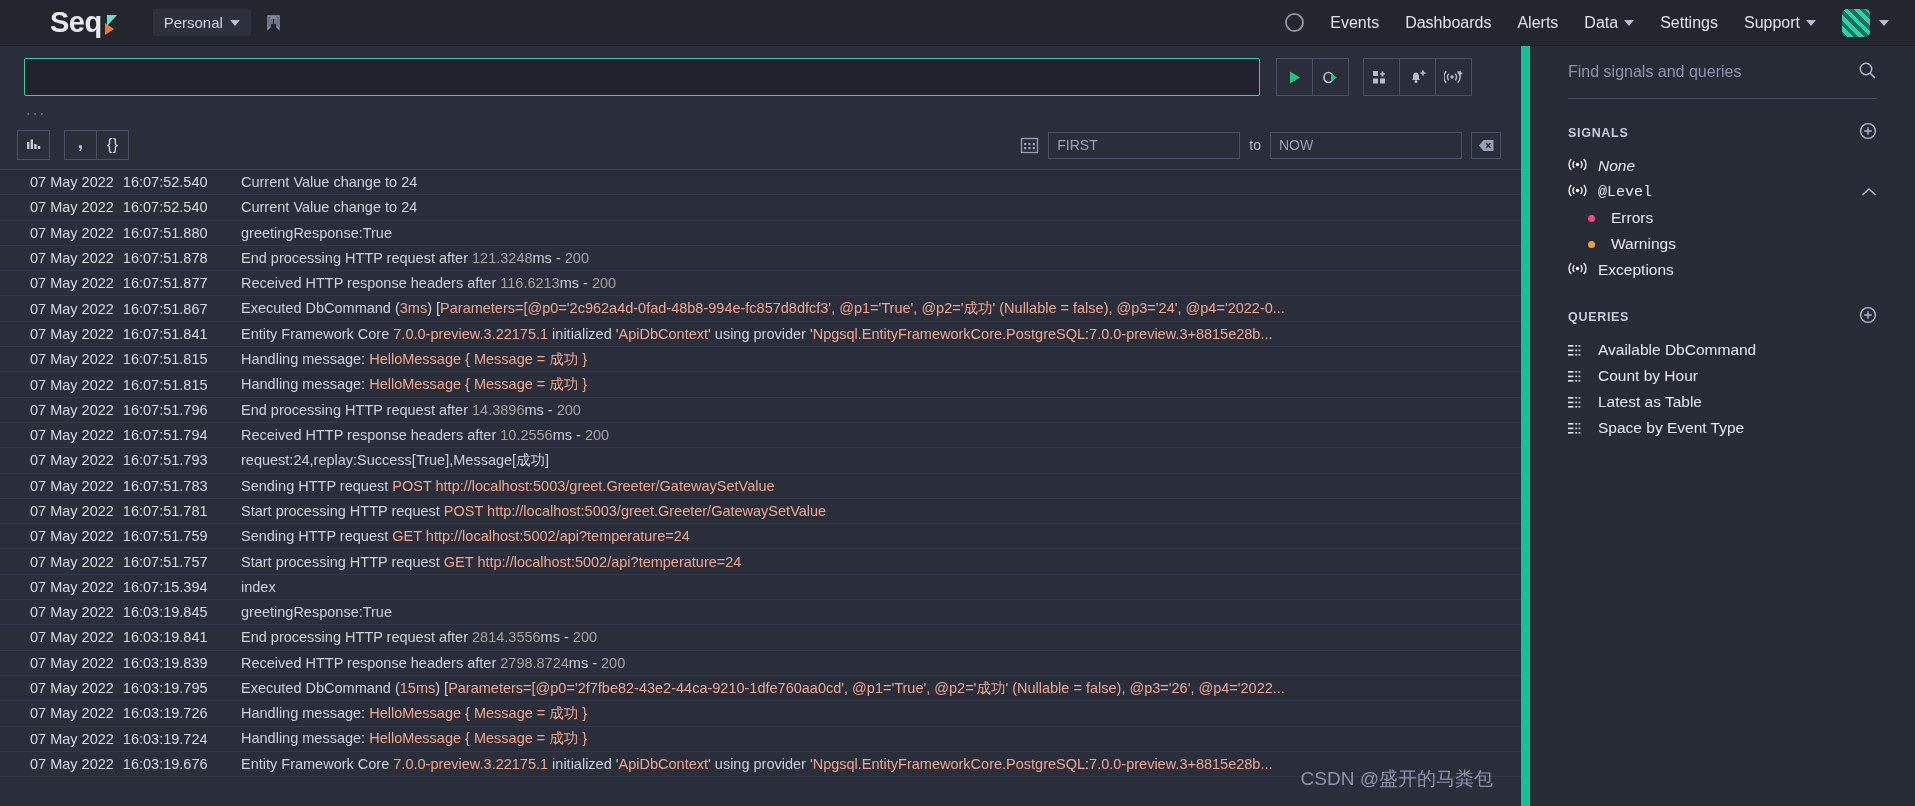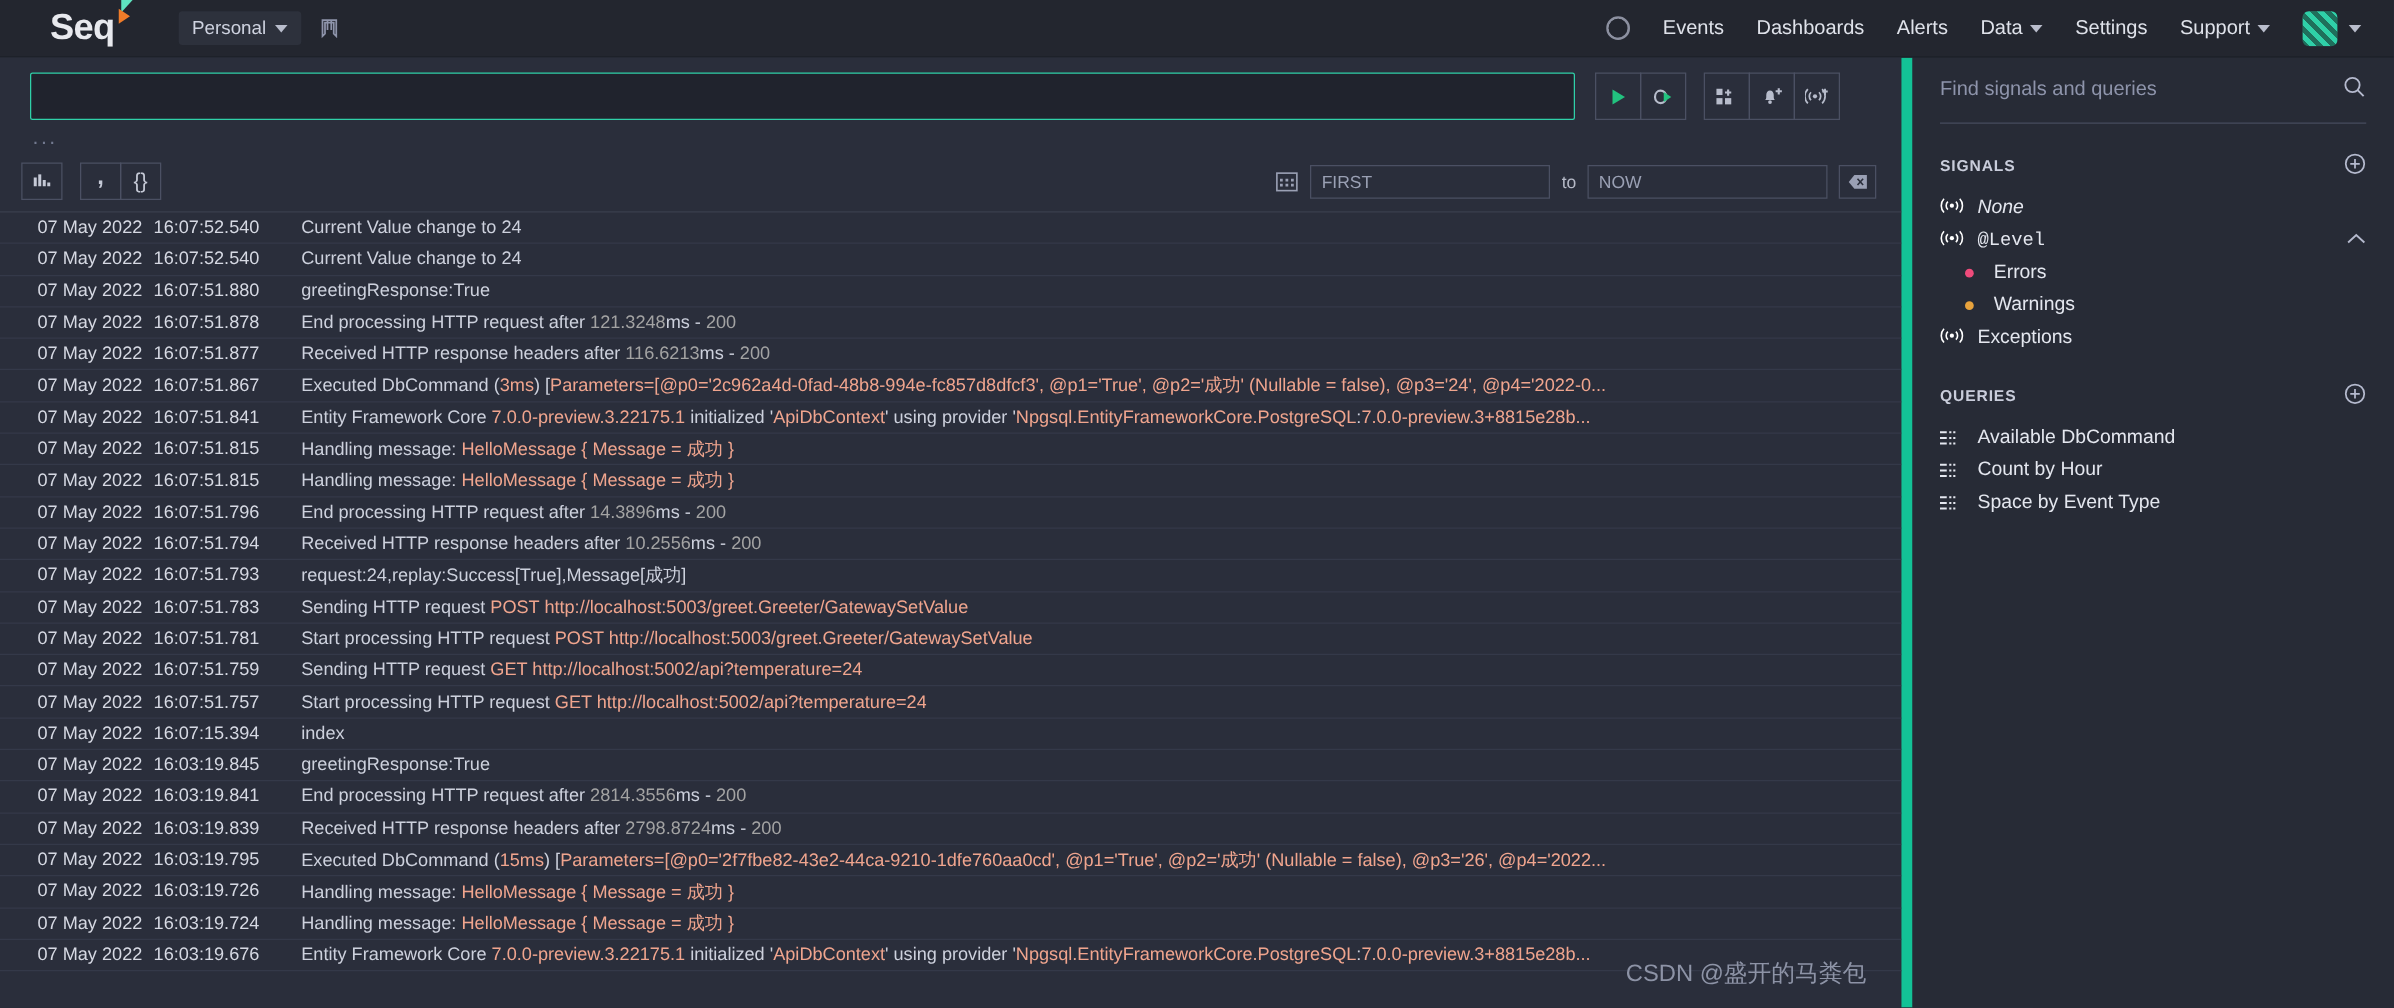--- a/index.html
+++ b/index.html
@@ -9,21 +9,21 @@
     font-family: "Liberation Sans", sans-serif;
     overflow: hidden;
   }
   
   .topnav {
     height: 46px; background: #23262f;
     display: flex; align-items: center;
     border-bottom: 1px solid #1d2029;
     position: relative;
   }
-  .brand { display: flex; align-items: flex-start; padding-left: 40px; }
+  .brand { display: flex; align-items: flex-end; padding-left: 40px; margin-left: 10px; }
   .brand-text {
     font-size: 29px; font-weight: bold; color: #e8e9ee;
     letter-spacing: -0.5px; line-height: 1;
   }
   .brand-mark { margin-left: 3px; margin-top: -9px; position: relative; width: 14px; height: 22px; }
   .brand-mark .tri-a {
     position: absolute; left: 2px; top: 0;
     width: 0; height: 0;
     border-left: 10px solid #5fe3c0;
     border-bottom: 11px solid transparent;
@@ -101,21 +101,21 @@
   }
   .ets { width: 180px; flex: none; color: #d6d9e3; font-size: 14.5px; }
   .ets .dt { margin-right: 9px; }
   .emsg { font-size: 14.5px; color: #cdd1dd; overflow: hidden; text-overflow: clip; padding-left: 31px; }
   .tk-txt { color: #cdd1dd; }
   .tk-str { color: #f0a58e; }
   .tk-num { color: #a3a3a3; }
   .tk-url { color: #f0a58e; }
   
   .accent-bar { width: 9px; background: #13c296; }
-  .sidebar { flex: 1; background: #272b36; padding: 0 22px; }
+  .sidebar { flex: 1; background: #272b36; padding: 0 38px; }
   .sb-search {
     display: flex; align-items: center; justify-content: space-between;
     height: 53px; border-bottom: 1px solid #474c5e;
   }
   .sb-search-ph { color: #8e94ab; font-size: 16px; }
   .sb-heading {
     display: flex; align-items: center; justify-content: space-between;
     color: #c9cddb; font-size: 12.5px; font-weight: bold; letter-spacing: 0.7px;
     margin-top: 23px; margin-bottom: 10px;
   }
@@ -502,17 +502,35 @@
                 <rect x="0" y="10" width="5.4" height="1.6"></rect>
                 <rect x="7.4" y="1" width="1.7" height="1.6"></rect>
                 <rect x="10.6" y="1" width="1.7" height="1.6"></rect>
                 <rect x="7.4" y="5.6" width="1.7" height="1.6"></rect>
                 <rect x="10.6" y="5.6" width="1.7" height="1.6"></rect>
                 <rect x="7.4" y="10" width="1.7" height="1.6"></rect>
                 <rect x="10.6" y="10" width="1.7" height="1.6"></rect>
               </g>
             </svg>
           </span>
+          <span>Latest as Table</span>
+        </div>
+        <div class="sb-item">
+          <span class="query-icon">
+            <svg width="16" height="13" viewBox="0 0 16 13">
+              <g fill="#e4e7ef">
+                <rect x="0" y="1" width="5.4" height="1.6"></rect>
+                <rect x="0" y="5.6" width="5.4" height="1.6"></rect>
+                <rect x="0" y="10" width="5.4" height="1.6"></rect>
+                <rect x="7.4" y="1" width="1.7" height="1.6"></rect>
+                <rect x="10.6" y="1" width="1.7" height="1.6"></rect>
+                <rect x="7.4" y="5.6" width="1.7" height="1.6"></rect>
+                <rect x="10.6" y="5.6" width="1.7" height="1.6"></rect>
+                <rect x="7.4" y="10" width="1.7" height="1.6"></rect>
+                <rect x="10.6" y="10" width="1.7" height="1.6"></rect>
+              </g>
+            </svg>
+          </span>
           <span>Space by Event Type</span>
         </div>
       </div>
   </div>
 </div>
 
 </body></html>

